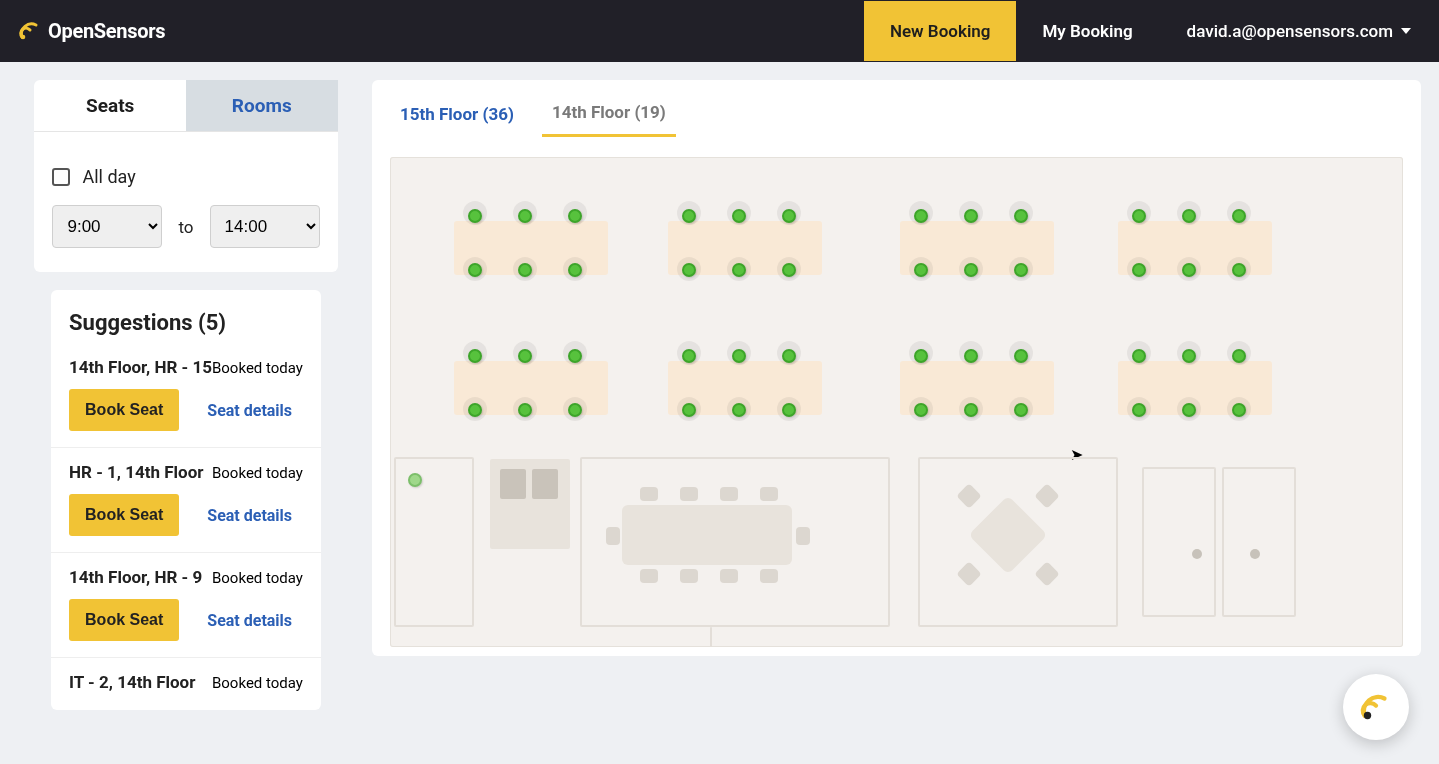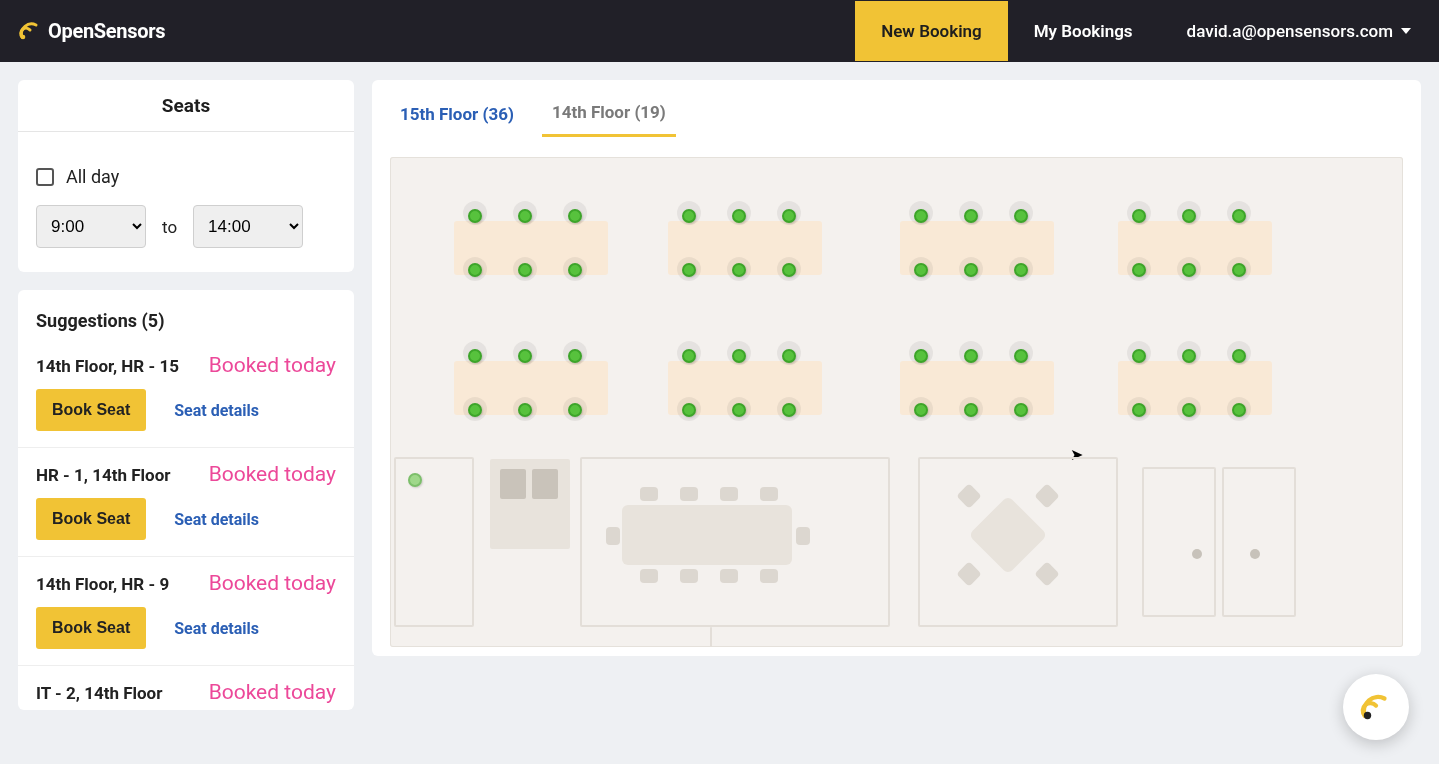--- a/index.html
+++ b/index.html
@@ -42,21 +42,21 @@
   }
   .nav-btn.active { background: #f1c335; color: #1e1e1e; }
   .nav-user { display:flex; align-items:center; gap:8px; padding: 0 28px; font-size:17px; font-weight:500; cursor:pointer;}
   .nav-user .tri { width:0;height:0;border-left:5px solid transparent;border-right:5px solid transparent;border-top:6px solid #fff;}
   
   .main {
     display: flex;
     gap: 18px;
     padding: 18px;
   }
-  .sidebar { width: 336px; display:flex; flex-direction:column; gap:18px; }
+  .sidebar { width: 336px; display:flex; flex-direction:column; gap:18px;align-items:center; }
   .card { background:#fff; border-radius:6px; }
   
   .seat-tabs { display:flex; }
   .seat-tab {
     flex:1; text-align:center; padding:14px 0; font-size:19px; font-weight:700;
     cursor:pointer; border-bottom:1px solid #e5e5e5;
   }
   .seat-tab.inactive { background:#d7dde2; color:#2b5fb5; font-weight:700;}
   .seat-tab.active { color:#1e1e1e; }
   .filter-body { padding:16px 18px 24px; }
@@ -69,25 +69,25 @@
   .arrow-btn { cursor:pointer; color:#333; font-size:14px; user-select:none;}
   .allday { display:flex; align-items:center; gap:12px; margin-top:18px; font-size:18px; color:#222;}
   .checkbox { width:18px; height:18px; border:2px solid #555; border-radius:3px; cursor:pointer;}
   .time-row { display:flex; align-items:center; gap:16px; margin-top:18px;}
   .time-select {
     border:1px solid #cfcfcf; border-radius:4px; padding:10px 10px; font-size:17px;
     width:110px;
   }
   .to-label { font-size:17px; color:#222; }
   
-  .sugg-head { padding:20px 18px 8px; font-size:18px; font-weight:700; color:#222;}
+  .sugg-head { padding:20px 18px 8px; font-size:22px; font-weight:700; color:#222;}
   .sugg-item { padding:14px 18px 16px; border-bottom:1px solid #eee;}
   .sugg-top { display:flex; justify-content:space-between; align-items:baseline;}
   .sugg-title { font-size:17px; font-weight:700; color:#222;}
-  .sugg-status { font-size:21px; color:#ec4899;}
+  .sugg-status { font-size:15px; color:#000000;}
   .sugg-actions { display:flex; align-items:center; gap:28px; margin-top:12px;}
   .book-btn {
     background:#f1c335; color:#222; font-weight:700; font-size:16px;
     padding:12px 16px; border:none; border-radius:3px; cursor:pointer;
   }
   .seat-link { color:#2b5fb5; font-weight:700; font-size:16px; cursor:pointer;}
   
   .right { flex:1; background:#fff; border-radius:6px; padding:14px 18px 0; height:576px; overflow:hidden;}
   .floor-tabs-row { display:flex; align-items:center; }
   .floor-tab { font-size:17px; font-weight:700; padding:8px 10px 12px; margin-right:18px; cursor:pointer;}
@@ -148,36 +148,39 @@
       <path d="M4 18 A5 5 0 0 1 12 11" stroke="#f1c335" stroke-width="3" fill="none" stroke-linecap="round"></path>
       <circle cx="5" cy="18" r="2.3" fill="#f1c335"></circle>
     </svg>
     <span>OpenSensors</span>
   </div>
   <div class="spacer"></div>
   <div class="nav-btn active">
     <span>New Booking</span>
   </div>
   <div class="nav-btn">
-    <span>My Bookings</span>
+    <span>My Booking</span>
   </div>
   <div class="nav-user">
     <span>david.a@opensensors.com</span>
     <span class="tri"></span>
   </div>
 </div>
 
 <div class="main">
 
   <div class="sidebar">
 
     <div class="card">
       <div class="seat-tabs">
         <div class="seat-tab active">
           <span>Seats</span>
+        </div>
+        <div class="seat-tab inactive">
+          <span>Rooms</span>
         </div>
       </div>
       <div class="filter-body">
 
         <div class="allday">
           <div class="checkbox"></div>
           <span>All day</span>
         </div>
 
         <div class="time-row">

